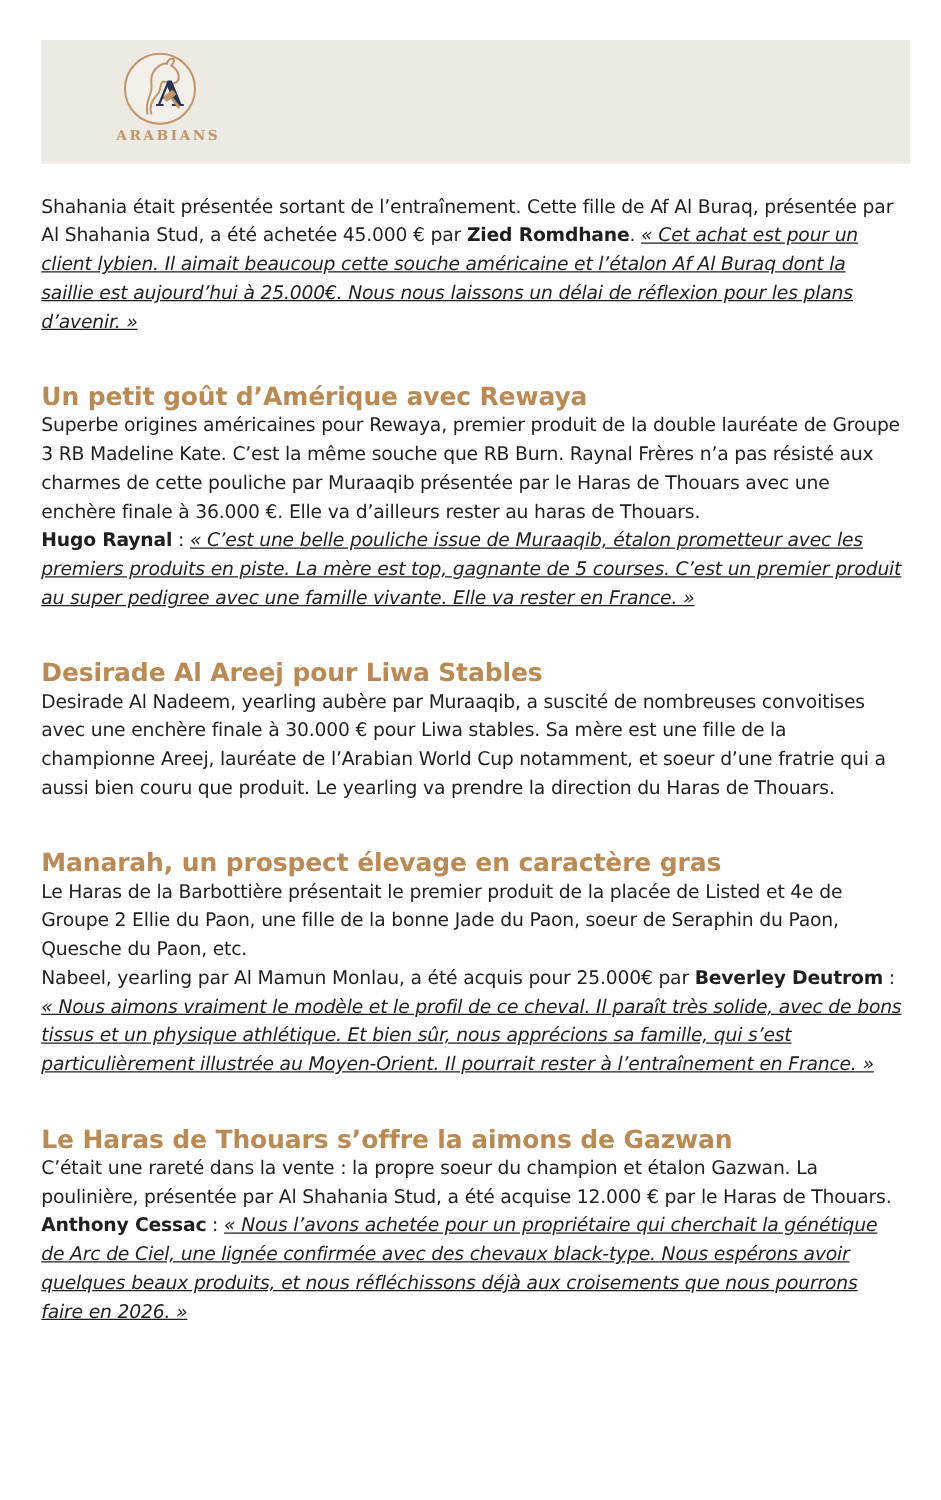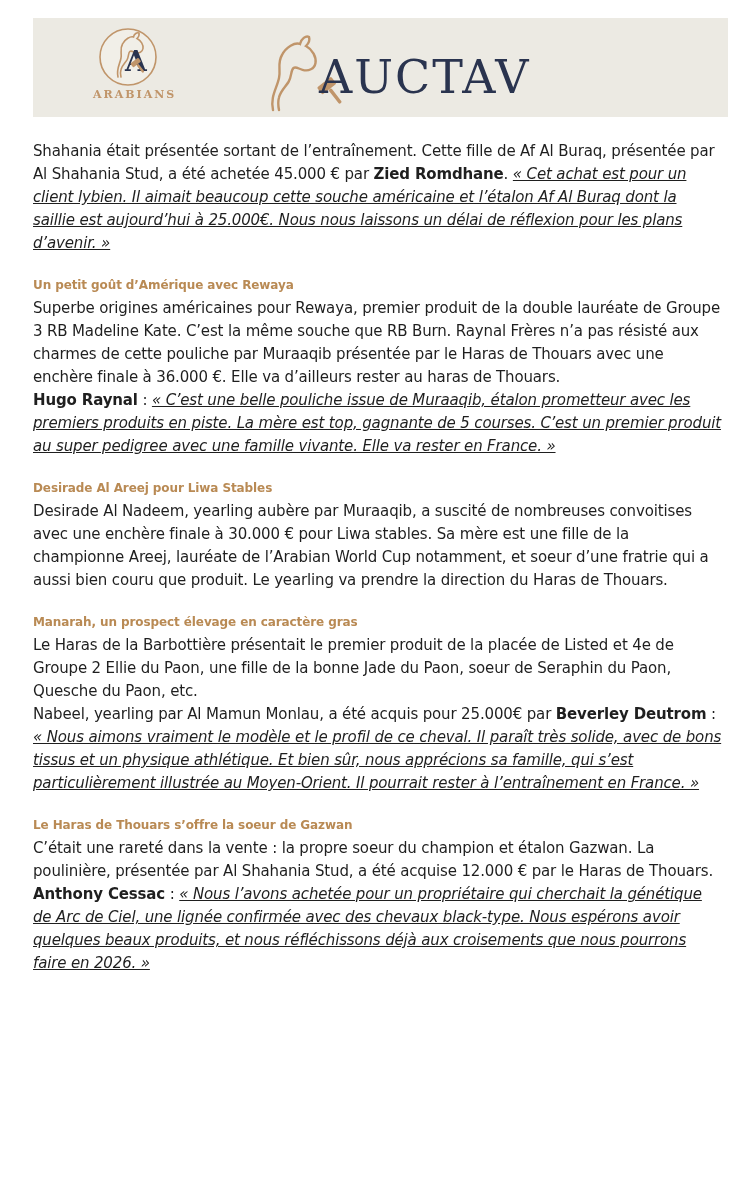--- a/index.html
+++ b/index.html
@@ -6,21 +6,21 @@
     --page_bg:#ffffff; --band_bg:#eceae3; --gold:#c0956a; --heading:#b98a54;
     --navy:#2a344f; --text:#1f1f1f; --circle_fill:#f1efe8;
   }
   html,body{margin:0;padding:0;}
   body{
     width:753px;height:1200px;overflow:hidden;background:var(--page_bg);
     font-family:"DejaVu Sans",sans-serif;color:var(--text);
   }
   
   .header-band{
-    position:relative;margin:18px 0 0 33px;width:695px;height:99px;
+    position:relative;margin:32px 0 0 33px;width:695px;height:99px;
     background:var(--band_bg);
   }
   .arabians{position:absolute;left:60px;top:9px;width:70px;text-align:center;}
   .arabians svg{display:block;margin:0 auto;}
   .arabians-label{
     margin-top:1px;font-family:"DejaVu Serif",serif;font-size:11px;font-weight:bold;
     letter-spacing:2px;color:var(--gold);white-space:nowrap;
   }
   .auctav{position:absolute;left:228px;top:14px;width:280px;height:80px;}
   .auctav-horse{position:absolute;left:0;top:2px;}
@@ -31,21 +31,21 @@
   .gold-stroke{stroke:var(--gold);fill:none;stroke-width:2.4;stroke-linecap:round;}
   .gold-fill{fill:var(--gold);}
   .navy-fill{fill:var(--navy);}
   
   .article{
     margin:23px 31px 0 33px;width:689px;
     font-size:15px;line-height:23px;letter-spacing:-0.15px;
   }
   .article p{margin:0;}
   .article h2{
-    margin:19px 0 0;font-size:12px;line-height:23px;letter-spacing:-0.1px;
+    margin:37px 0 0;font-size:20px;line-height:23px;letter-spacing:-0.1px;
     color:var(--heading);font-weight:bold;
   }
   .b{font-weight:bold;}
   .i{font-style:italic;text-decoration:underline;}
 </style>
 </head>
 <body>
 
 <div class="header-band">
 
@@ -57,36 +57,26 @@
       </g>
       <text x="27" y="44" font-family="DejaVu Serif, serif" font-size="28" font-weight="bold" class="navy-fill">A</text>
       <g transform="rotate(-38 38 36)">
         <rect class="gold-fill" x="33" y="33" width="10" height="5" rx="1"></rect>
         <rect class="gold-fill" x="37" y="38" width="2.4" height="10" rx="1"></rect>
       </g>
     </svg>
     <div class="arabians-label">ARABIANS</div>
   </div>
 
-  <div class="auctav">
-    <svg class="auctav-horse" width="86" height="78" viewBox="0 0 86 78">
-      <path class="gold-stroke" d="M12 76 C9 63 16 54 18 44 C20 36 16 29 21 21 C25 13 34 8 39 10 C40 5 45 1 48 3 C49 6 47.5 9.5 45 12 C51.5 15.5 55.5 23 54.5 29 C53.5 35 47.5 37.5 41.5 35.8 C37.5 34.8 35 32.3 32.5 34 C29.5 36.5 31 42.3 27.5 48 C24.3 53 19.5 57 18 63.5 C16.5 68.5 17.3 72.5 18 76"></path>
-      <g transform="rotate(-38 66 52)">
-        <rect class="gold-fill" x="57" y="47" width="18" height="9" rx="1.5"></rect>
-        <rect class="gold-fill" x="64.5" y="56" width="3.5" height="18" rx="1.5"></rect>
-      </g>
-    </svg>
-    <span class="auctav-text">AUCTAV</span>
-  </div>
 
 </div>
 
 <div class="article">
     <p><span>Shahania était présentée sortant de l’entraînement. Cette fille de Af Al Buraq, présentée par Al Shahania Stud, a été achetée 45.000 € par </span><span class="b">Zied Romdhane</span><span>. </span><span class="i">« Cet achat est pour un client lybien. Il aimait beaucoup cette souche américaine et l’étalon Af Al Buraq dont la saillie est aujourd’hui à 25.000€. Nous nous laissons un délai de réflexion pour les plans d’avenir. »</span></p>
     <h2>Un petit goût d’Amérique avec Rewaya</h2>
     <p><span>Superbe origines américaines pour Rewaya, premier produit de la double lauréate de Groupe 3 RB Madeline Kate. C’est la même souche que RB Burn. Raynal Frères n’a pas résisté aux charmes de cette pouliche par Muraaqib  présentée par le Haras de Thouars avec une enchère finale à 36.000 €. Elle va d’ailleurs rester au haras de Thouars.</span><br><span class="b">Hugo Raynal</span><span> : </span><span class="i">« C’est une belle pouliche issue de Muraaqib, étalon prometteur avec les premiers produits en piste. La mère est top, gagnante de 5 courses. C’est un premier produit au super pedigree avec une famille vivante. Elle va rester en France. »</span></p>
     <h2>Desirade Al Areej pour Liwa Stables</h2>
     <p><span>Desirade Al Nadeem, yearling aubère par Muraaqib, a suscité de nombreuses convoitises avec une enchère finale à 30.000 € pour Liwa stables. Sa mère est une fille de la championne Areej, lauréate de l’Arabian World Cup notamment, et soeur d’une fratrie qui a aussi bien couru que produit. Le yearling va prendre la direction du Haras de Thouars.</span></p>
     <h2>Manarah, un prospect élevage en caractère gras</h2>
     <p><span>Le Haras de la Barbottière présentait le premier produit de la placée de Listed et 4e de Groupe 2 Ellie du Paon, une fille de la bonne Jade du Paon, soeur de Seraphin du Paon, Quesche du Paon, etc.</span><br><span>Nabeel, yearling par Al Mamun Monlau, a été acquis pour 25.000€ par </span><span class="b">Beverley Deutrom</span><span> : </span><span class="i">« Nous aimons vraiment le modèle et le profil de ce cheval. Il paraît très solide, avec de bons tissus et un physique athlétique. Et bien sûr, nous apprécions sa famille, qui s’est particulièrement illustrée au Moyen-Orient. Il pourrait rester à l’entraînement en France. »</span></p>
-    <h2>Le Haras de Thouars s’offre la soeur de Gazwan</h2>
+    <h2>Le Haras de Thouars s’offre la aimons de Gazwan</h2>
     <p><span>C’était une rareté dans la vente : la propre soeur du champion et étalon Gazwan. La poulinière, présentée par Al Shahania Stud, a été acquise 12.000 € par le Haras de Thouars.</span><br><span class="b">Anthony Cessac</span><span> : </span><span class="i">« Nous l’avons achetée pour un propriétaire qui cherchait la génétique de Arc de Ciel, une lignée confirmée avec des chevaux black-type. Nous espérons avoir quelques beaux produits, et nous réfléchissons déjà aux croisements que nous pourrons faire en 2026. »</span></p>
   </div>
 
 </body></html>

